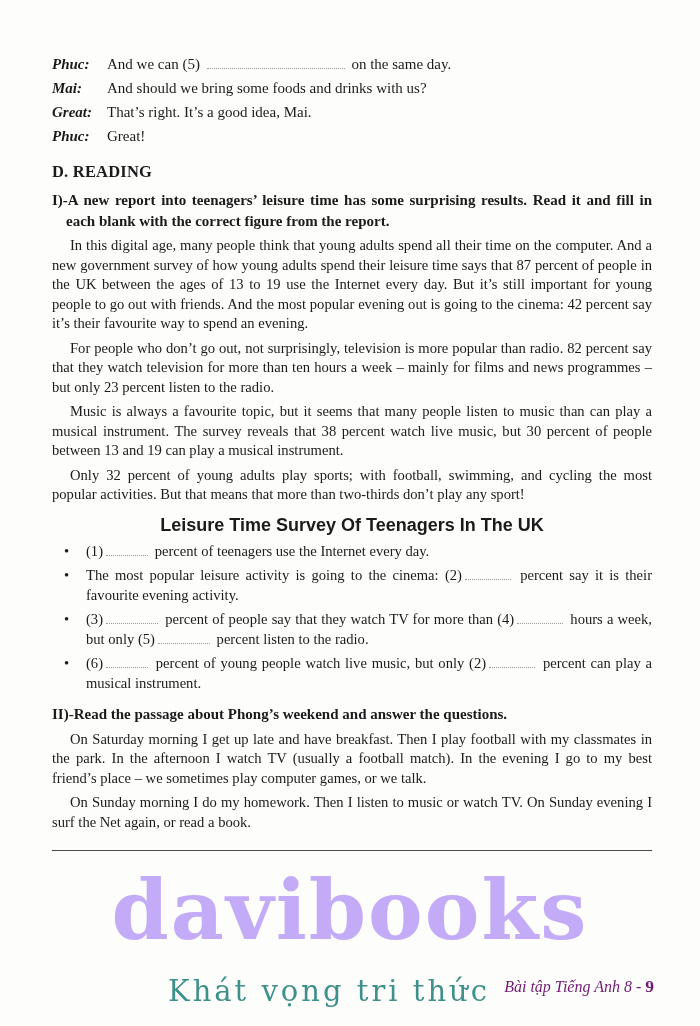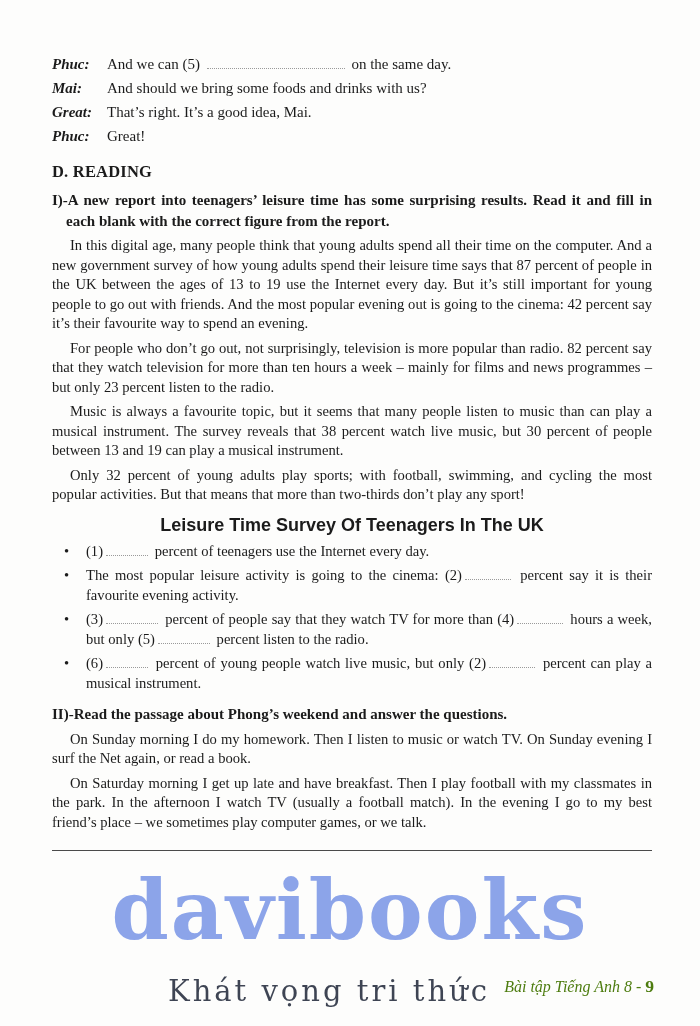--- a/index.html
+++ b/index.html
@@ -42,33 +42,33 @@
 
   
   .question { margin-top:6px; font-size:15px; line-height:20px; }
   .qnum { font-weight:bold; margin-right:6px; }
   .answer-line { margin-top:18px; width:600px; border-bottom:1.2px solid #4a4a4a; height:0; }
 
   
   .watermark-main {
     position:absolute; left:50%; top:862px; transform:translateX(-50%);
     font-family:"DejaVu Serif", serif; font-weight:bold; font-size:82px;
-    color:#1d4ed8; opacity:.5; letter-spacing:2px; white-space:nowrap;
+    color:#8b5cf6; opacity:.5; letter-spacing:2px; white-space:nowrap;
     z-index:5; pointer-events:none;
   }
   .watermark-sub {
     position:absolute; left:47%; top:974px; transform:translateX(-50%);
     font-family:"DejaVu Serif", serif; font-size:29px;
-    color:#0f172a; opacity:.8; letter-spacing:3px; white-space:nowrap;
+    color:#0f766e; opacity:.8; letter-spacing:3px; white-space:nowrap;
     z-index:5; pointer-events:none;
   }
 
   
   .footer { position:absolute; right:46px; top:976px; z-index:6;
-            font-style:italic; font-size:16px; color:#4d7c0f; white-space:nowrap; }
+            font-style:italic; font-size:16px; color:#701a75; white-space:nowrap; }
   .footer .pg { font-weight:bold; font-size:17.5px; font-style:normal; }
 </style>
 </head>
 <body>
 
 <div class="page">
   <div class="content">
 
     <div class="dialogue">
       <div class="dlg-row">
@@ -139,22 +139,22 @@
           <span>percent of young people watch live music, but only (2)</span><span class="blank w45"></span>
           <span>percent can play a musical instrument.</span>
         </span>
       </div>
 
 
     </div>
 
     <p class="instr instr2">II)-Read the passage about Phong’s weekend and answer the questions.</p>
 
+    <p class="para">On Saturday morning I get up late and have breakfast. Then I play football with my classmates in the park. In the afternoon I watch TV (usually a football match). In the evening I go to my best friend’s place – we sometimes play computer games, or we talk.</p>
     <p class="para">On Sunday morning I do my homework. Then I listen to music or watch TV. On Sunday evening I surf the Net again, or read a book.</p>
-    <p class="para">On Saturday morning I get up late and have breakfast. Then I play football with my classmates in the park. In the afternoon I watch TV (usually a football match). In the evening I go to my best friend’s place – we sometimes play computer games, or we talk.</p>
 
 
     <div class="answer-line"></div>
 
   </div>
 
   <div class="watermark-main">davibooks</div>
   <div class="watermark-sub">Khát vọng tri thức</div>
 
   <div class="footer">

